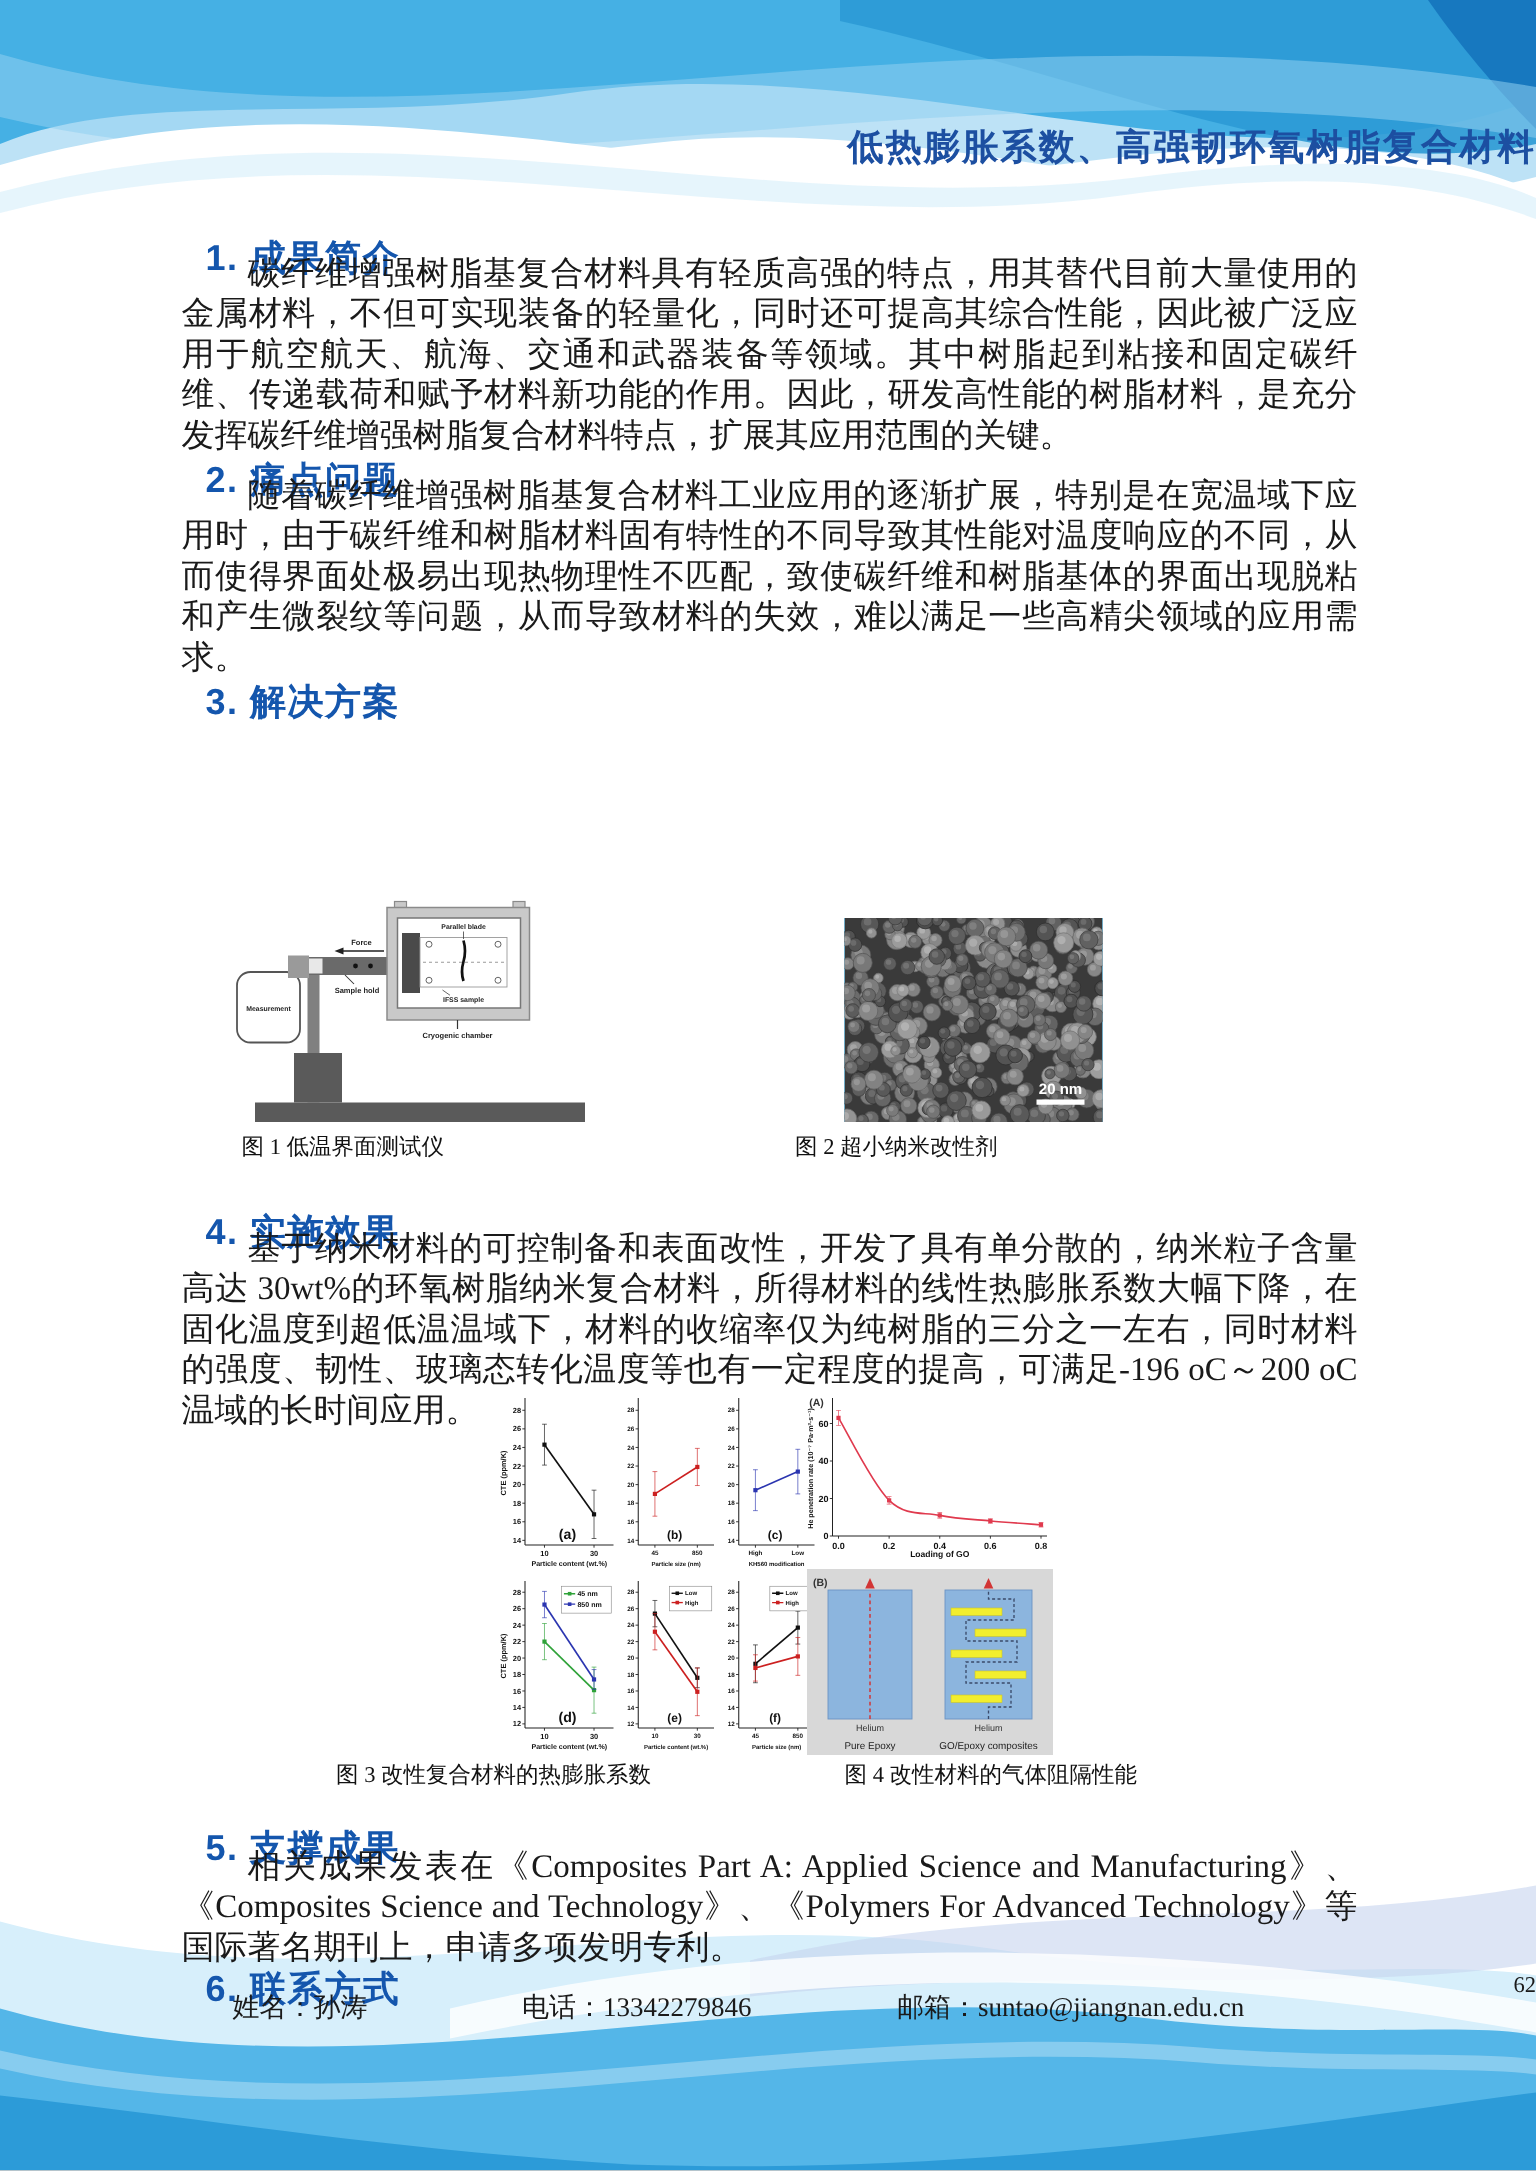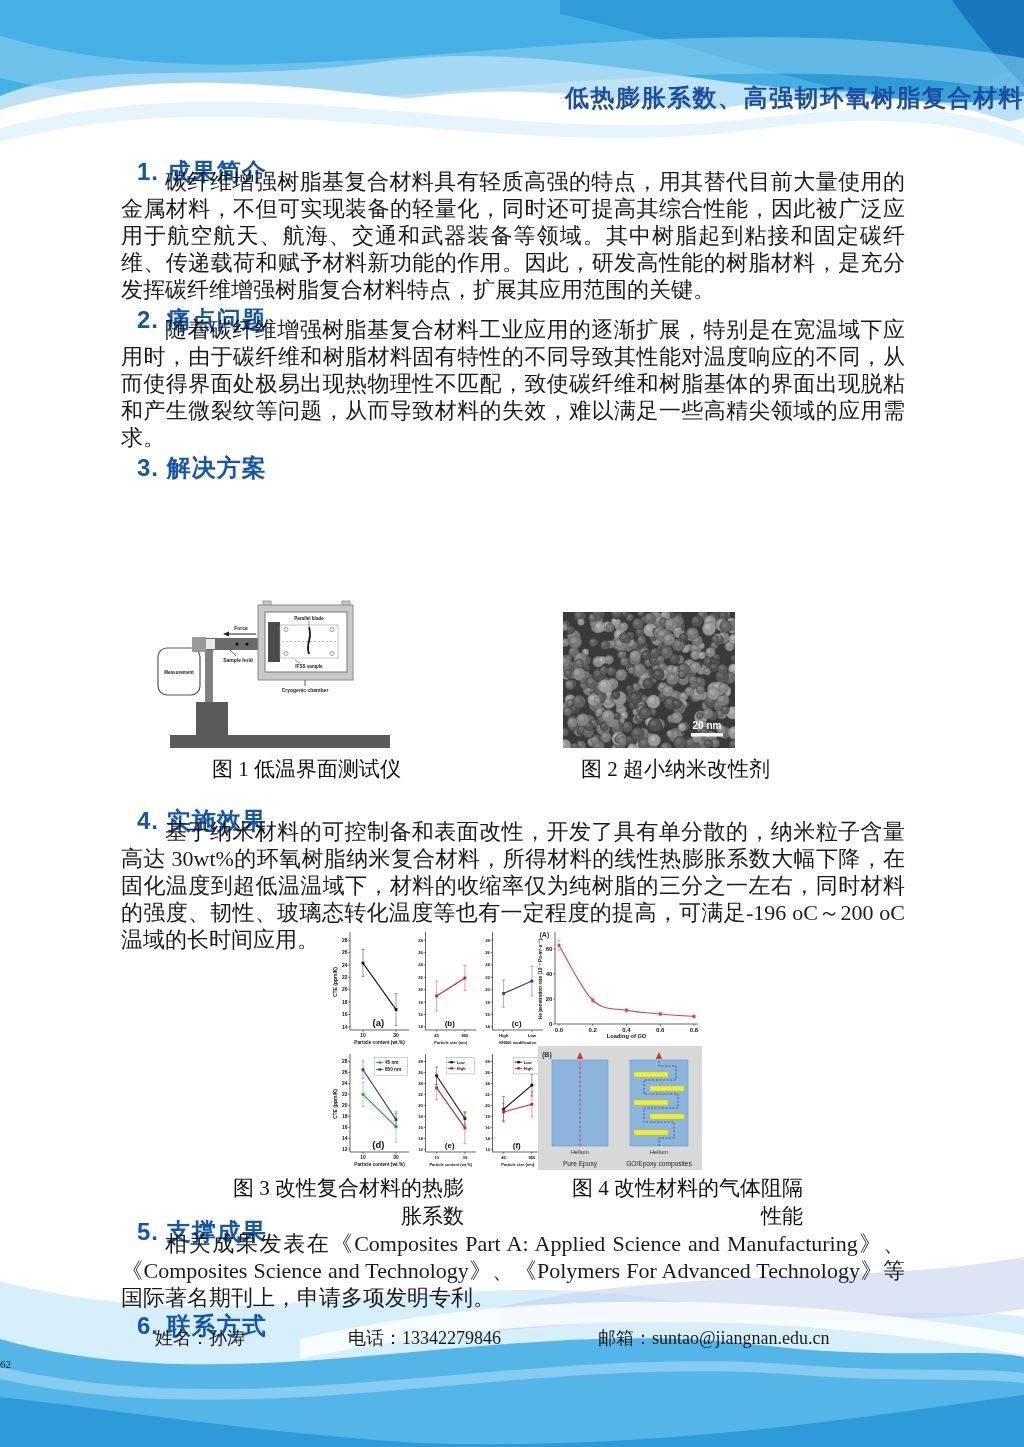--- a/index.html
+++ b/index.html
@@ -8,30 +8,30 @@
   .page svg text{font-family:"Liberation Sans","DejaVu Sans",sans-serif;}
   .hdr{position:absolute;top:0;left:0;width:1024px;height:235px;}
   .ftr{position:absolute;bottom:0;left:0;width:1024px;height:200px;}
   .title{position:absolute;top:82px;left:0;width:100%;margin:0;text-align:right;
          font-family:"Liberation Sans","DejaVu Sans",sans-serif;font-weight:bold;
          font-size:24px;letter-spacing:1.5px;color:#1c4fa1;}
   .h{position:absolute;left:121px;margin:16px;font-family:"Liberation Sans","DejaVu Sans",sans-serif;
      font-weight:bold;font-size:24px;letter-spacing:1px;color:#1456ad;}
   .para{position:absolute;left:121px;width:784px;margin:0;font-size:22px;line-height:27px;
         text-align:justify;text-indent:2em;}
-  .cap{position:absolute;margin:0;font-size:21px;text-align:right;color:#111;}
+  .cap{position:absolute;margin:0;font-size:15px;text-align:left;color:#111;}
   .figbox{position:absolute;}
   .fig2box{position:absolute;left:563px;top:612px;width:172px;height:136px;background:#0ea5e9;}
   .fig3{position:absolute;left:333px;top:928px;width:214px;height:240px;display:grid;
         grid-template-columns:80px 66px 66px;grid-template-rows:118px 118px;row-gap:4px;column-gap:1px;}
   .chart{position:relative;}
   .fig4a{position:absolute;left:538px;top:928px;width:164px;height:112px;}
   .fig4b{position:absolute;left:538px;top:1046px;width:164px;height:124px;}
   .contact{position:absolute;top:1326px;font-size:18px;}
-  .pageno{position:absolute;top:1358px;left:0;width:100%;text-align:left;font-size:11px;margin:0;}
+  .pageno{position:absolute;top:1316px;left:0;width:100%;text-align:right;font-size:15px;margin:0;}
 </style>
 </head>
 <body>
 
 <div class="page">
 
   <svg class="hdr" viewBox="0 0 1024 235" preserveAspectRatio="none">
     <path fill="#bde2f6" d="M0,0 H1024 V118 C840,168 640,70 430,96 C250,118 120,86 0,148 Z"></path>
     <path fill="#45b0e4" d="M0,0 H1024 V66 C830,140 600,30 380,62 C230,84 90,58 0,96 Z"></path>
     <path fill="#2b9ad5" opacity="0.9" d="M560,0 H1024 V96 C880,124 740,54 560,14 Z"></path>

